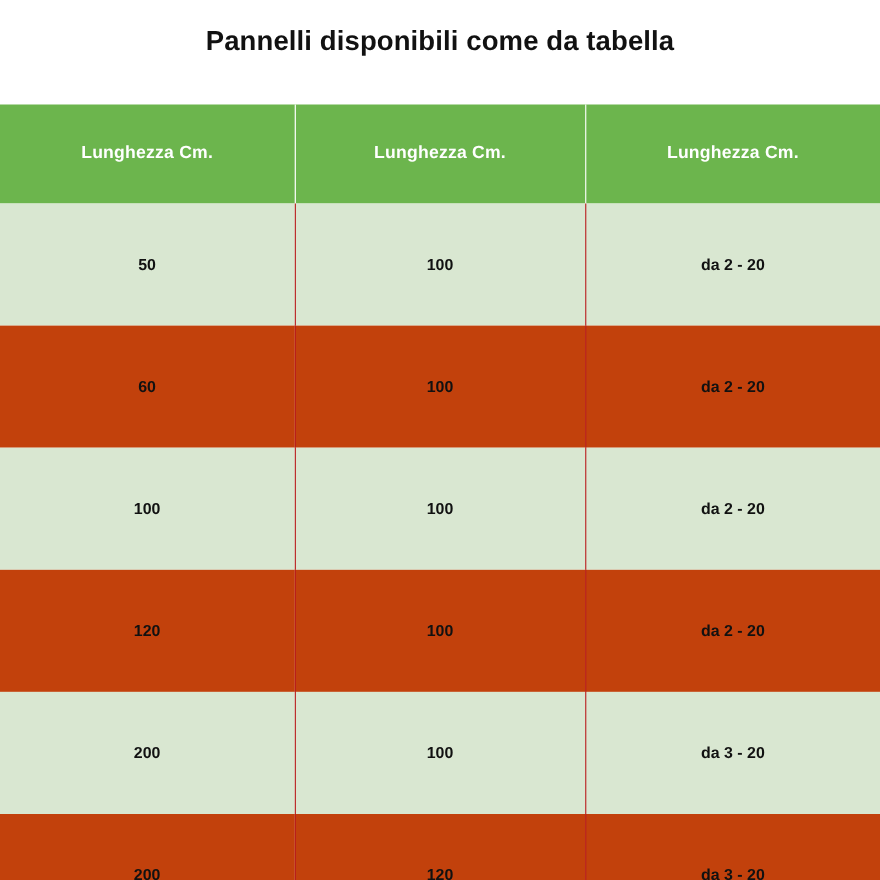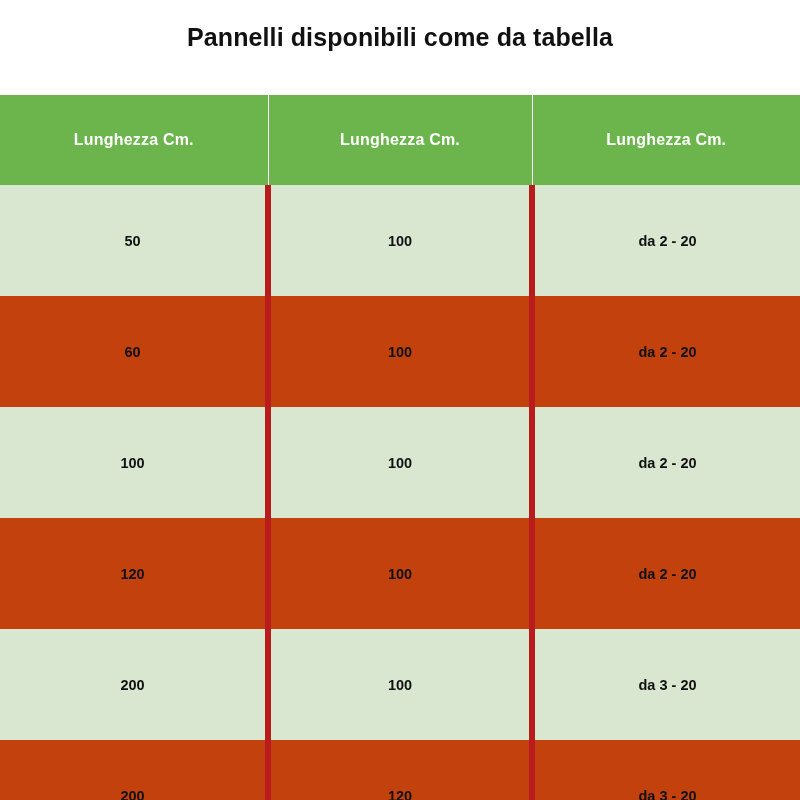--- a/index.html
+++ b/index.html
@@ -52,21 +52,21 @@
   table.panels thead th:last-child {
     border-right: none;
   }
   table.panels tbody td {
     height: 109px;
     font-size: 14.5px;
     font-weight: bold;
     color: #111111;
     text-align: center;
     vertical-align: middle;
-    border-right: 6px solid #b91c1c;
+    border-right: 1px solid #b91c1c;
   }
   table.panels tbody td:last-child {
     border-right: none;
   }
   table.panels tbody tr.odd td {
     background: #d9e7d1;
   }
   table.panels tbody tr.even td {
     background: #c2410c;
   }

